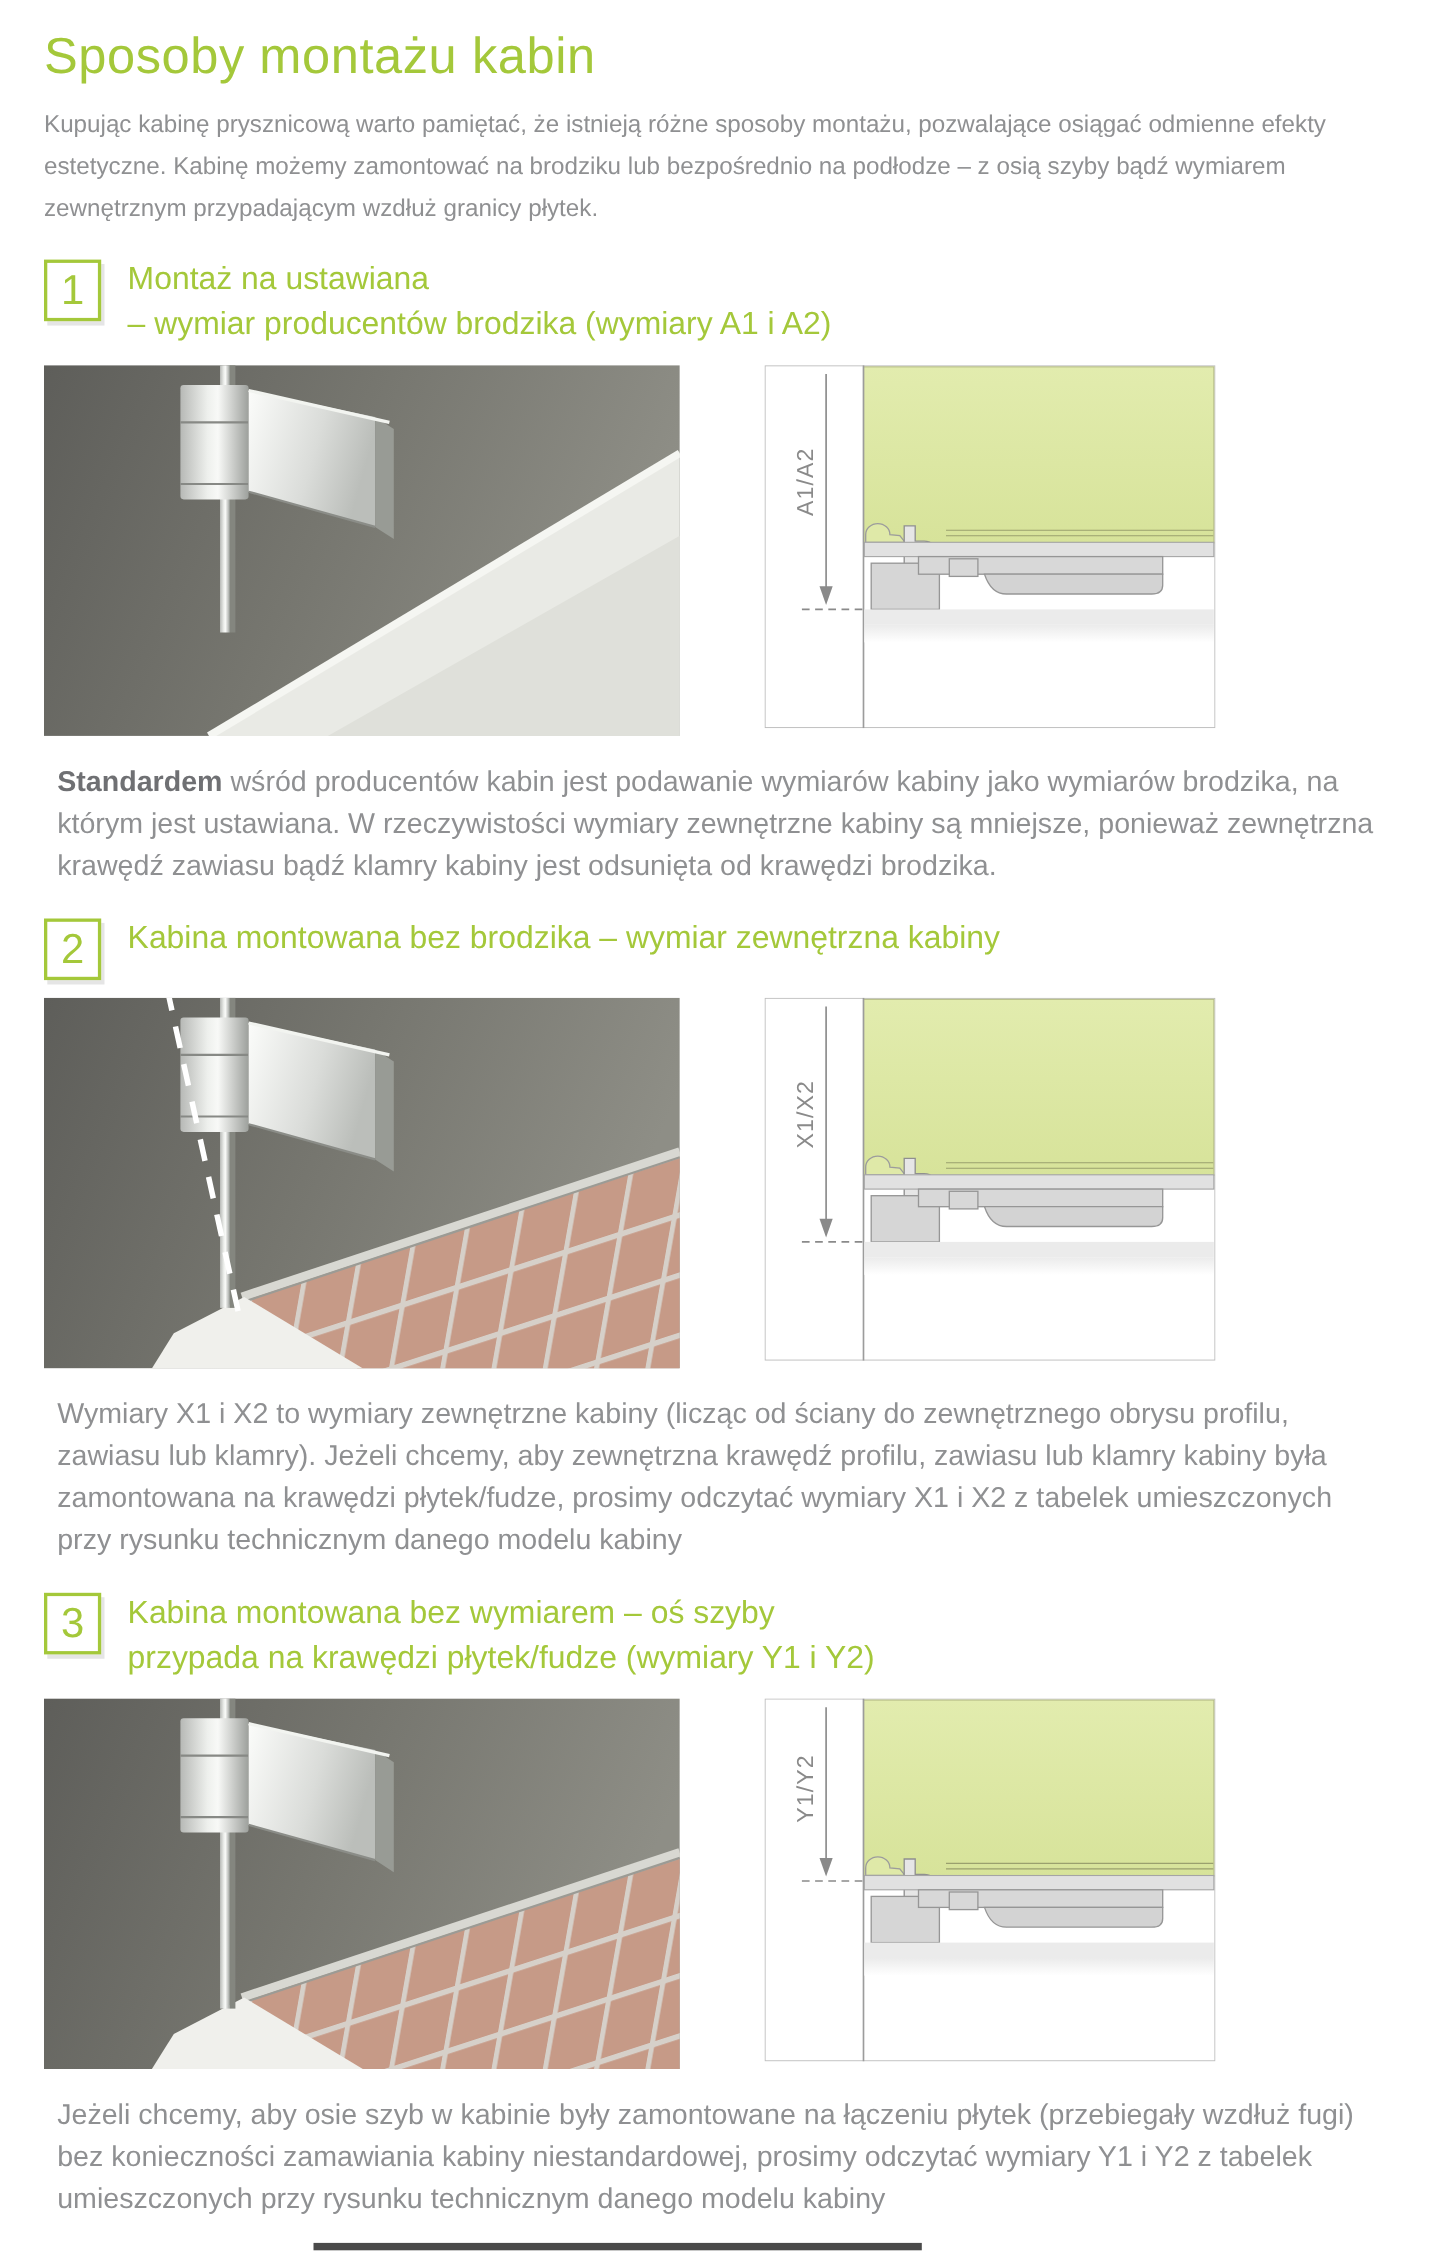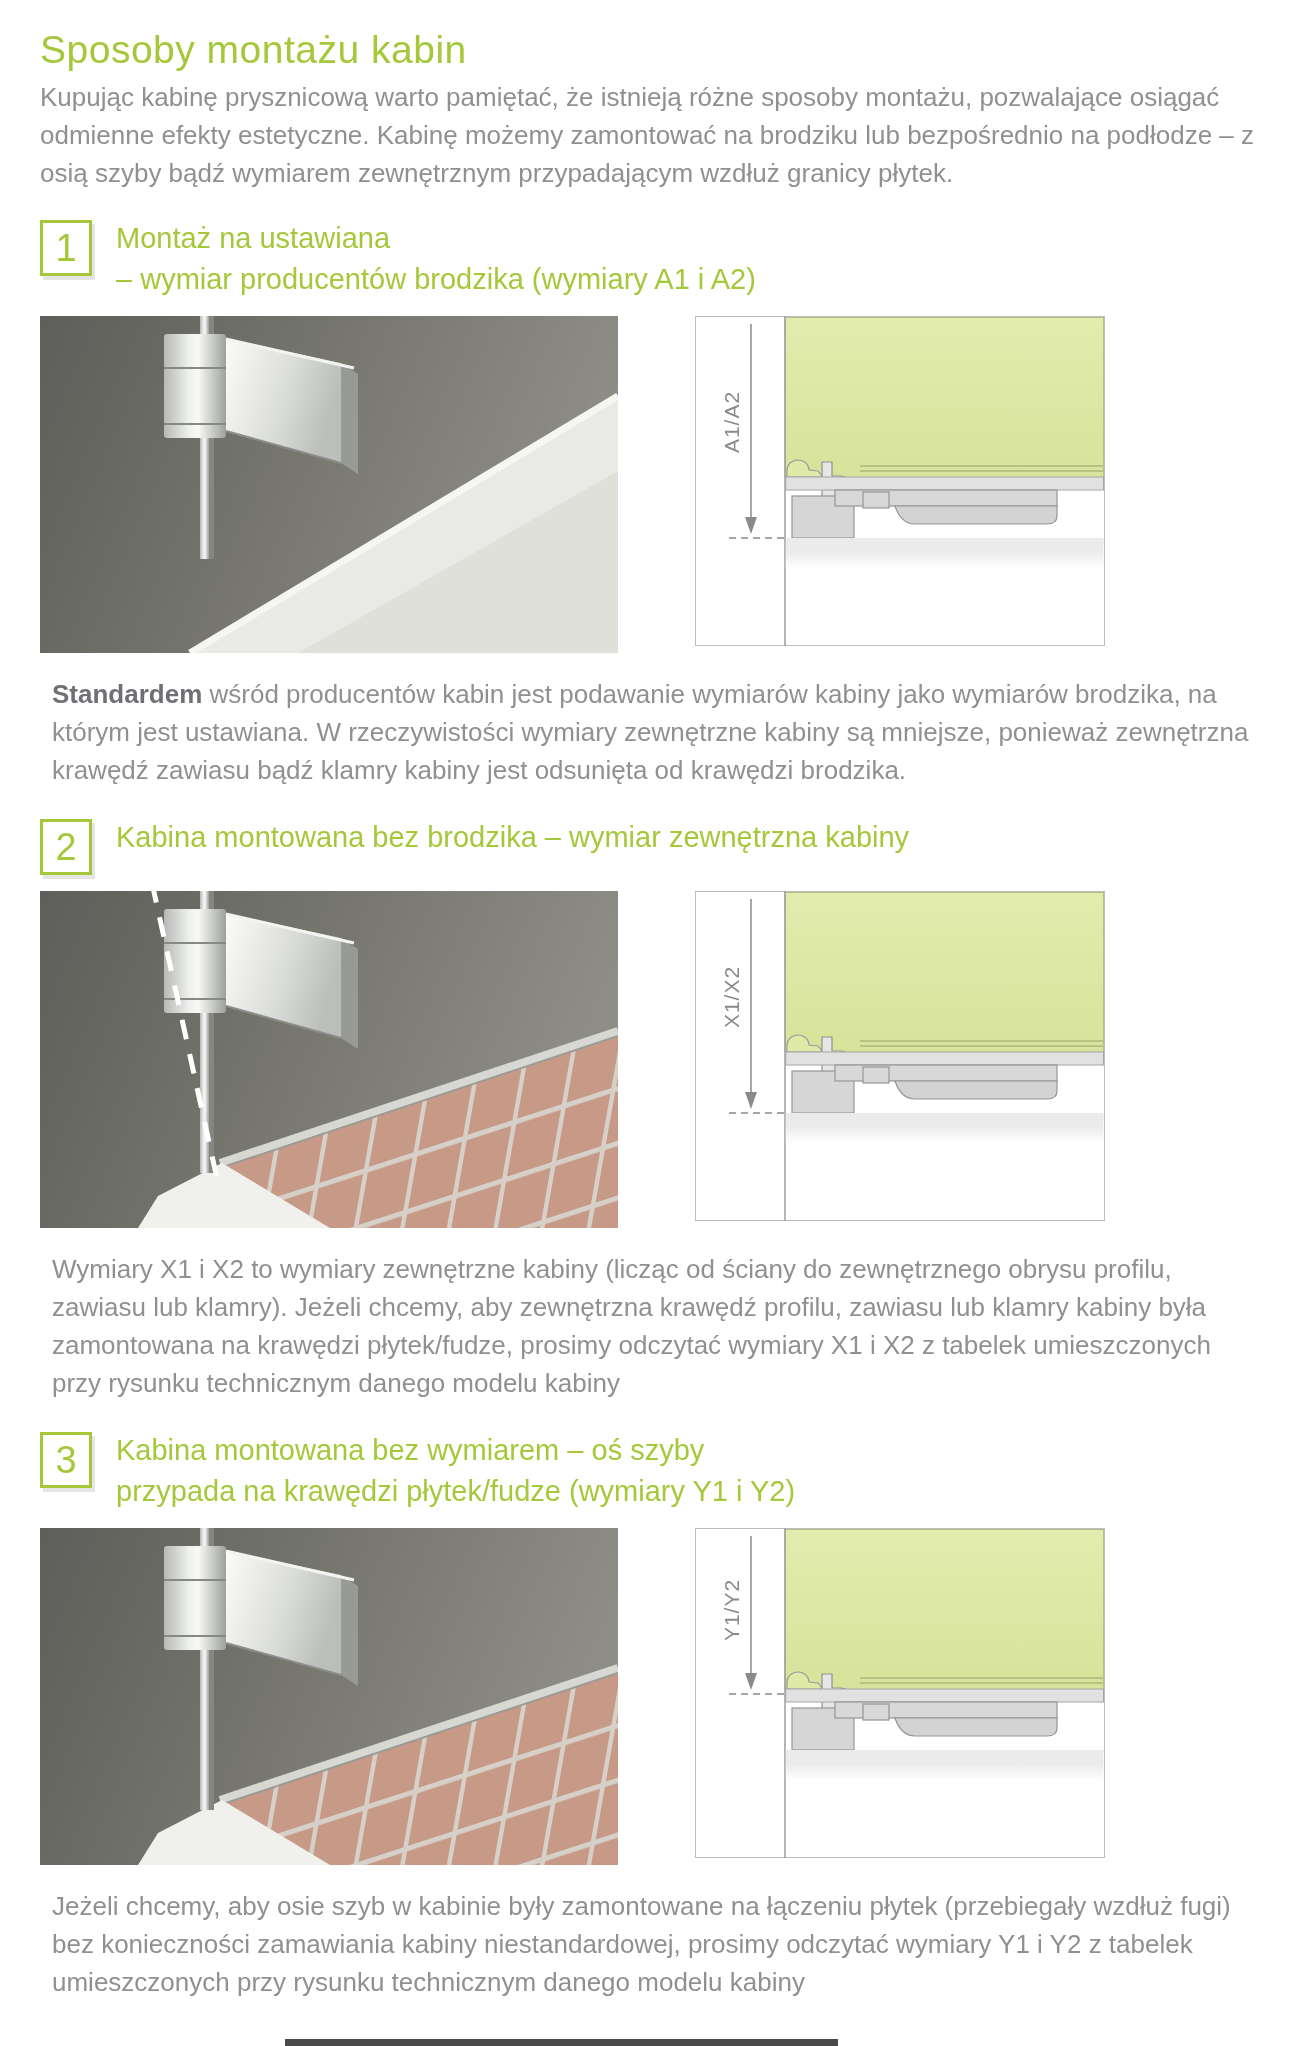--- a/index.html
+++ b/index.html
@@ -5,25 +5,25 @@
   * { margin:0; padding:0; box-sizing:border-box; }
   html,body { background:#ffffff; }
   body {
     width:1302px; height:2046px; overflow:hidden; position:relative;
     font-family:"Liberation Sans", sans-serif;
     color:#8f9092;
   }
   .page { padding:12px 36px 0 40px; width:1302px; }
 
   h1.page-title {
-    font-size:39px; line-height:52px; font-weight:normal;
-    color:#a4c83a; letter-spacing:0.5px; margin:12px 0 2px 0;
+    font-size:46px; line-height:52px; font-weight:normal;
+    color:#a4c83a; letter-spacing:0.5px; margin:12px 0 18px 0;
   }
   p.intro {
-    font-size:26px; line-height:38px; color:#8f9092;
+    font-size:22px; line-height:38px; color:#8f9092;
     margin:0 0 26px 0; max-width:1226px;
   }
 
   .method-head {
     display:flex; align-items:flex-start; gap:24px; margin-bottom:16px;
   }
   .num-box {
     width:52px; height:56px; border:3px solid #a4c83a; background:#ffffff;
     color:#a4c83a; font-size:38px; line-height:50px; text-align:center;
     box-shadow:3px 4px 0 rgba(0,0,0,0.10); flex:0 0 auto; margin-top:2px;

